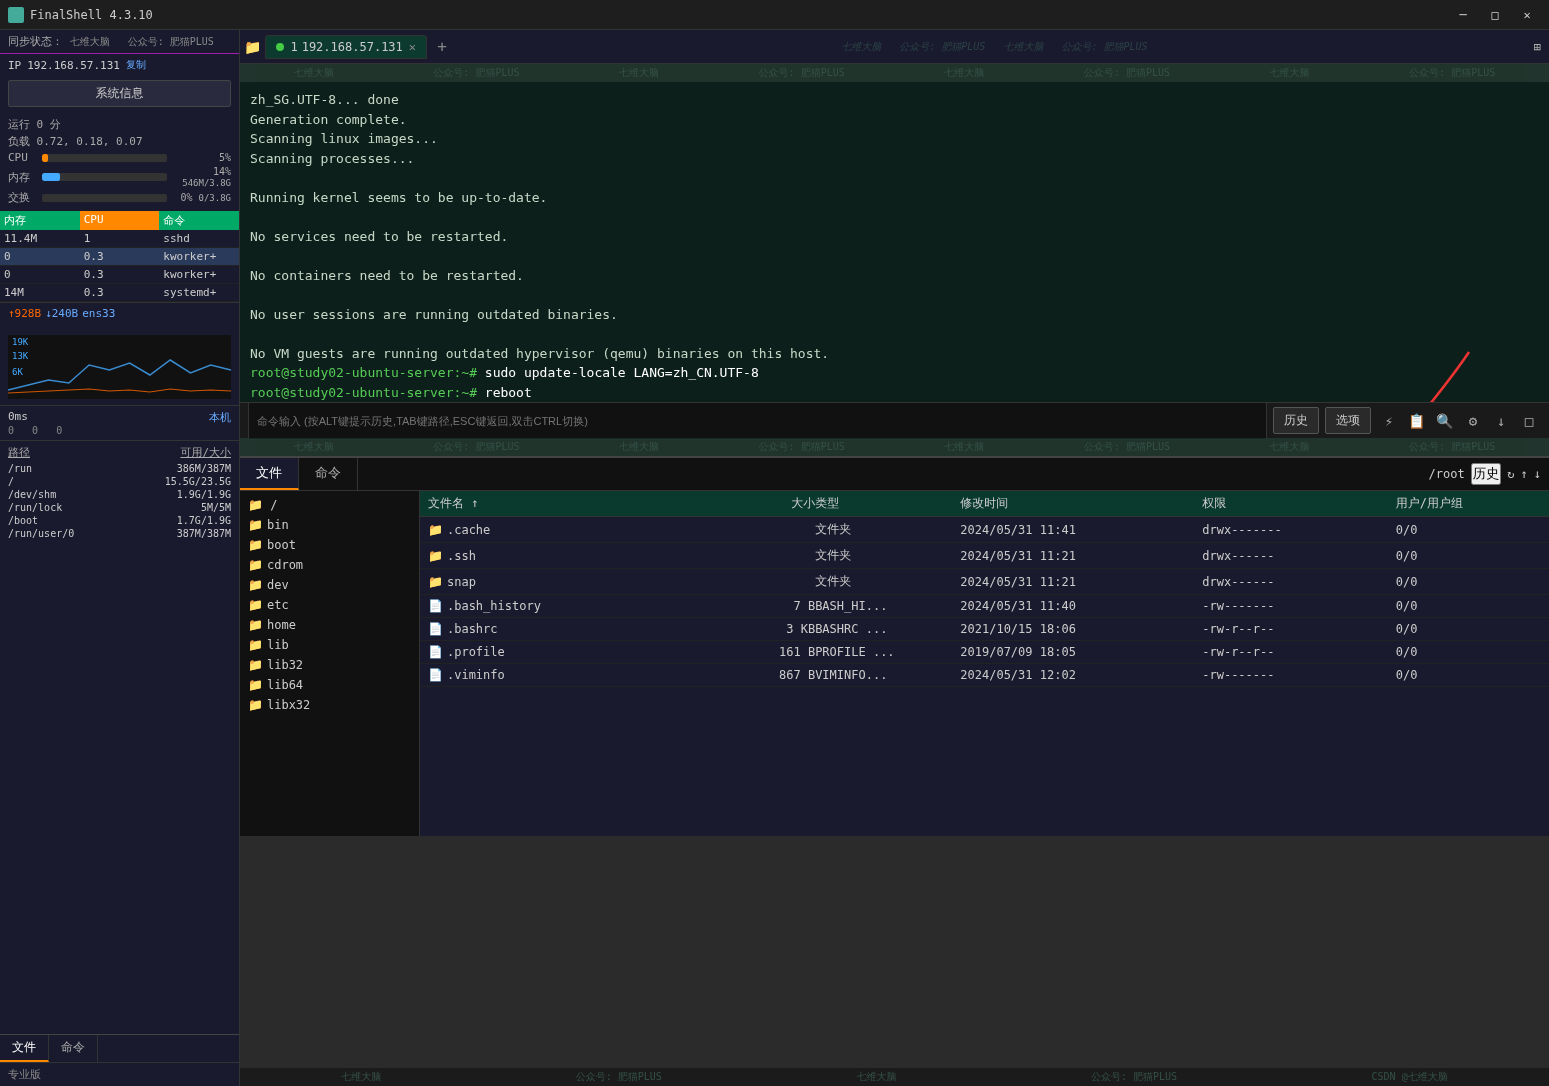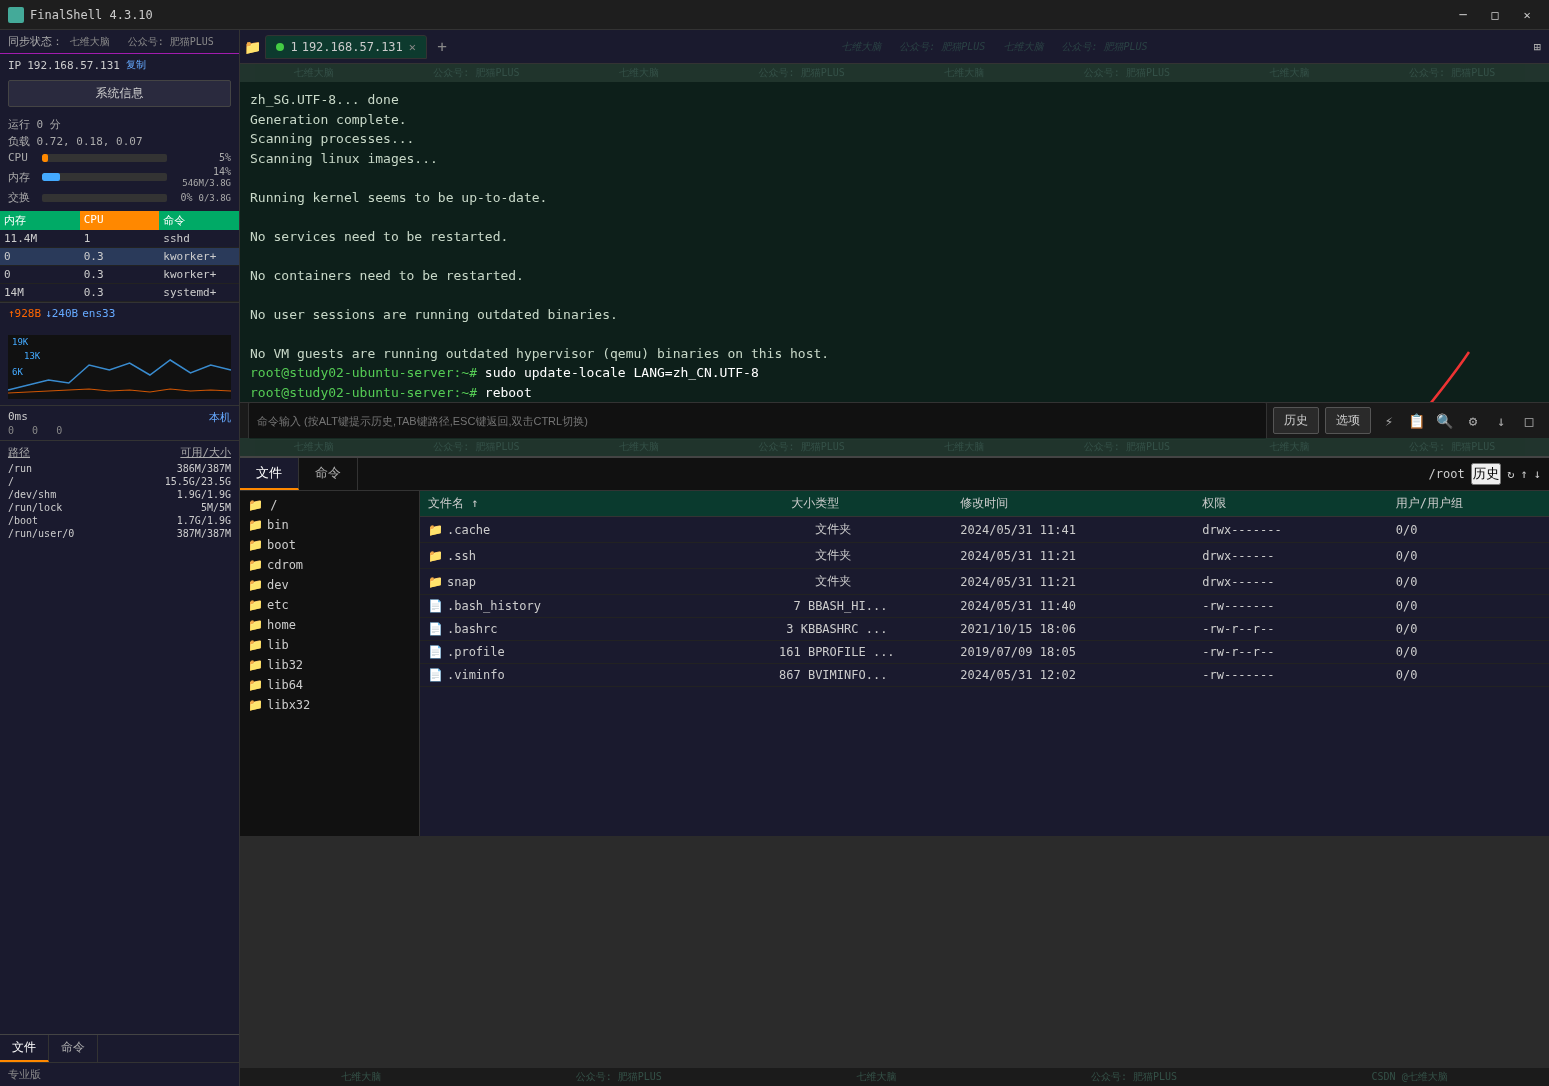--- a/index.html
+++ b/index.html
@@ -219,21 +219,21 @@
         <span class="up">↑928B</span>
         <span class="down">↓240B</span>
         <span id="net-iface">ens33</span>
       </div>
       <div id="net-graph">
         <svg width="100%" height="60" viewBox="0 0 220 60" preserveAspectRatio="none">
           <polyline points="0,55 20,50 40,45 60,48 80,30 100,35 120,28 140,40 160,25 180,38 200,30 220,35" fill="none" stroke="#4af" stroke-width="1.5" opacity="0.8"></polyline>
           <polyline points="0,58 20,57 40,56 60,55 80,54 100,56 120,55 140,57 160,54 180,56 200,55 220,56" fill="none" stroke="#f60" stroke-width="1" opacity="0.8"></polyline>
         </svg>
         <div style="position:absolute;top:2px;left:4px;font-size:9px;color:#4af;">19K</div>
-        <div style="position:absolute;top:16px;left:16px;font-size:9px;color:#4af;">13K</div>
+        <div style="position:absolute;top:16px;left:4px;font-size:9px;color:#4af;">13K</div>
         <div style="position:absolute;top:32px;left:4px;font-size:9px;color:#4af;">6K</div>
       </div>
     </div>
 
     <div id="latency-section">
       <div id="latency-row">
         <span>0ms</span>
         <span style="color:#6af;">本机</span>
       </div>
       <div style="font-size:10px;color:#888;">0 &nbsp; 0 &nbsp; 0</div>
@@ -303,22 +303,22 @@
       <span>公众号: 肥猫PLUS</span>
       <span>七维大脑</span>
       <span>公众号: 肥猫PLUS</span>
       <span>七维大脑</span>
       <span>公众号: 肥猫PLUS</span>
     </div>
 
     <div id="terminal" style="height:320px;flex:none;">
       <div class="t-line">zh_SG.UTF-8... done</div>
       <div class="t-line">Generation complete.</div>
+      <div class="t-line">Scanning linux images...</div>
       <div class="t-line">Scanning processes...</div>
-      <div class="t-line">Scanning linux images...</div>
       <div class="t-line">&nbsp;</div>
       <div class="t-line">Running kernel seems to be up-to-date.</div>
       <div class="t-line">&nbsp;</div>
       <div class="t-line">No services need to be restarted.</div>
       <div class="t-line">&nbsp;</div>
       <div class="t-line">No containers need to be restarted.</div>
       <div class="t-line">&nbsp;</div>
       <div class="t-line">No user sessions are running outdated binaries.</div>
       <div class="t-line">&nbsp;</div>
       <div class="t-line">No VM guests are running outdated hypervisor (qemu) binaries on this host.</div>

